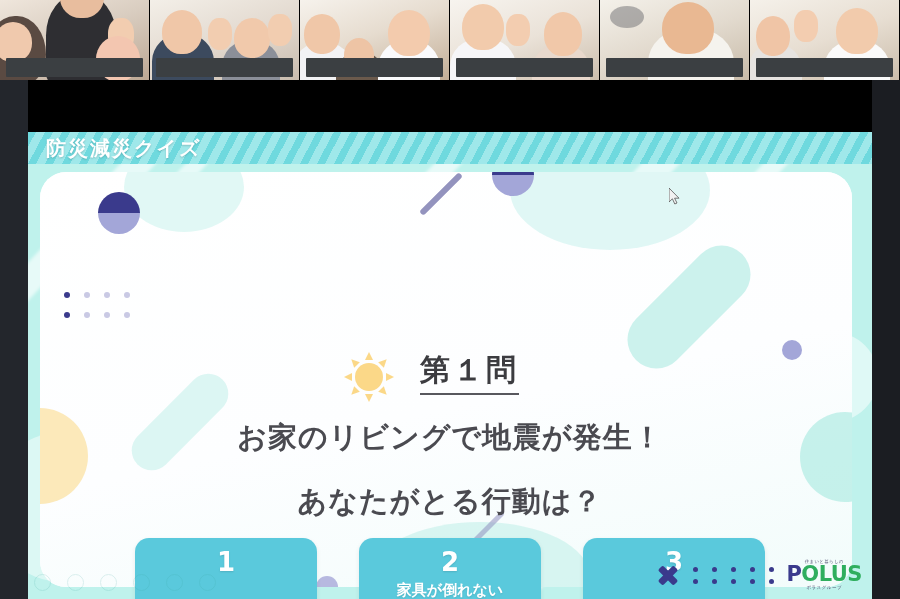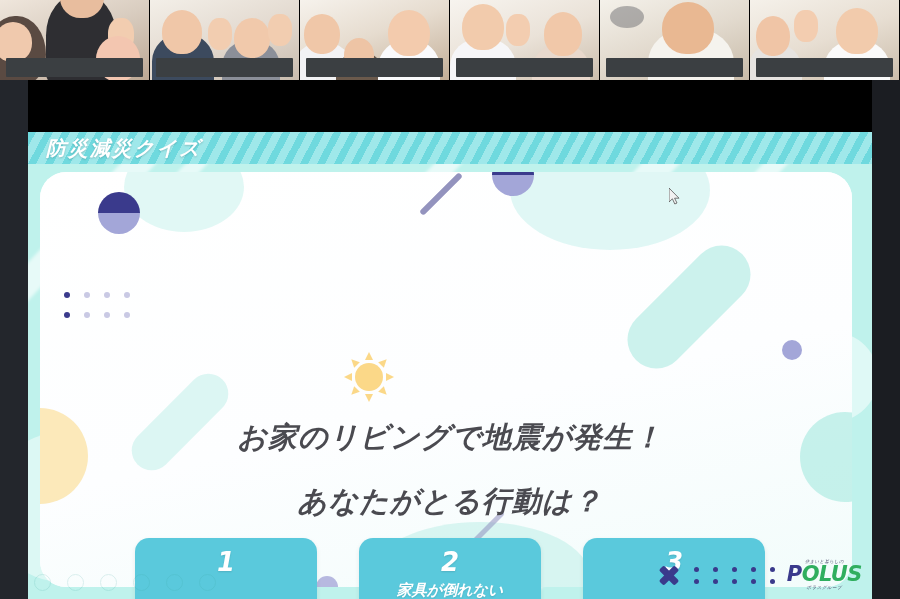--- a/index.html
+++ b/index.html
@@ -33,21 +33,21 @@
   
   #letterbox-top { position:absolute; left:0; top:80px; width:900px; height:52px;
                    background:#000; }
   #letterbox-left { position:absolute; left:0; top:80px; width:28px; height:519px;
                     background:#23262c; }
   #letterbox-right { position:absolute; left:872px; top:80px; width:28px; height:519px;
                      background:#1b1d22; }
 
   
   #slide { position:absolute; left:28px; top:132px; width:844px; height:467px;
-           overflow:hidden; background:#c9f5ef;font-style:italic; }
+           overflow:hidden; background:#c9f5ef; }
 
   
   #slide-bg { position:absolute; inset:0; background:#bff2ec; }
   .streak { position:absolute; background:rgba(255,255,255,.62);
             transform:rotate(43deg); transform-origin:center;
             filter:blur(1.5px); border-radius:40px; }
 
   
   #banner { position:absolute; left:0; top:0; width:844px; height:32px;
             background:repeating-linear-gradient(118deg,
@@ -274,20 +274,23 @@
       <div class="ray" style="transform:translate(-50%,-50%) rotate(0deg) translateY(-21px);"></div>
       <div class="ray" style="transform:translate(-50%,-50%) rotate(45deg) translateY(-21px);"></div>
       <div class="ray" style="transform:translate(-50%,-50%) rotate(90deg) translateY(-21px);"></div>
       <div class="ray" style="transform:translate(-50%,-50%) rotate(135deg) translateY(-21px);"></div>
       <div class="ray" style="transform:translate(-50%,-50%) rotate(180deg) translateY(-21px);"></div>
       <div class="ray" style="transform:translate(-50%,-50%) rotate(225deg) translateY(-21px);"></div>
       <div class="ray" style="transform:translate(-50%,-50%) rotate(270deg) translateY(-21px);"></div>
       <div class="ray" style="transform:translate(-50%,-50%) rotate(315deg) translateY(-21px);"></div>
     </div>
 
+    <div id="q-number-wrap">
+      <span id="q-number">第１問</span>
+    </div>
 
     <div class="qline" id="q-line2">あなたがとる行動は？</div>
     <div class="qline" id="q-line1">お家のリビングで地震が発生！</div>
 
     <div id="options">
       <div class="opt">
         <div class="opt-num">1</div>
       </div>
       <div class="opt">
         <div class="opt-num">2</div>

